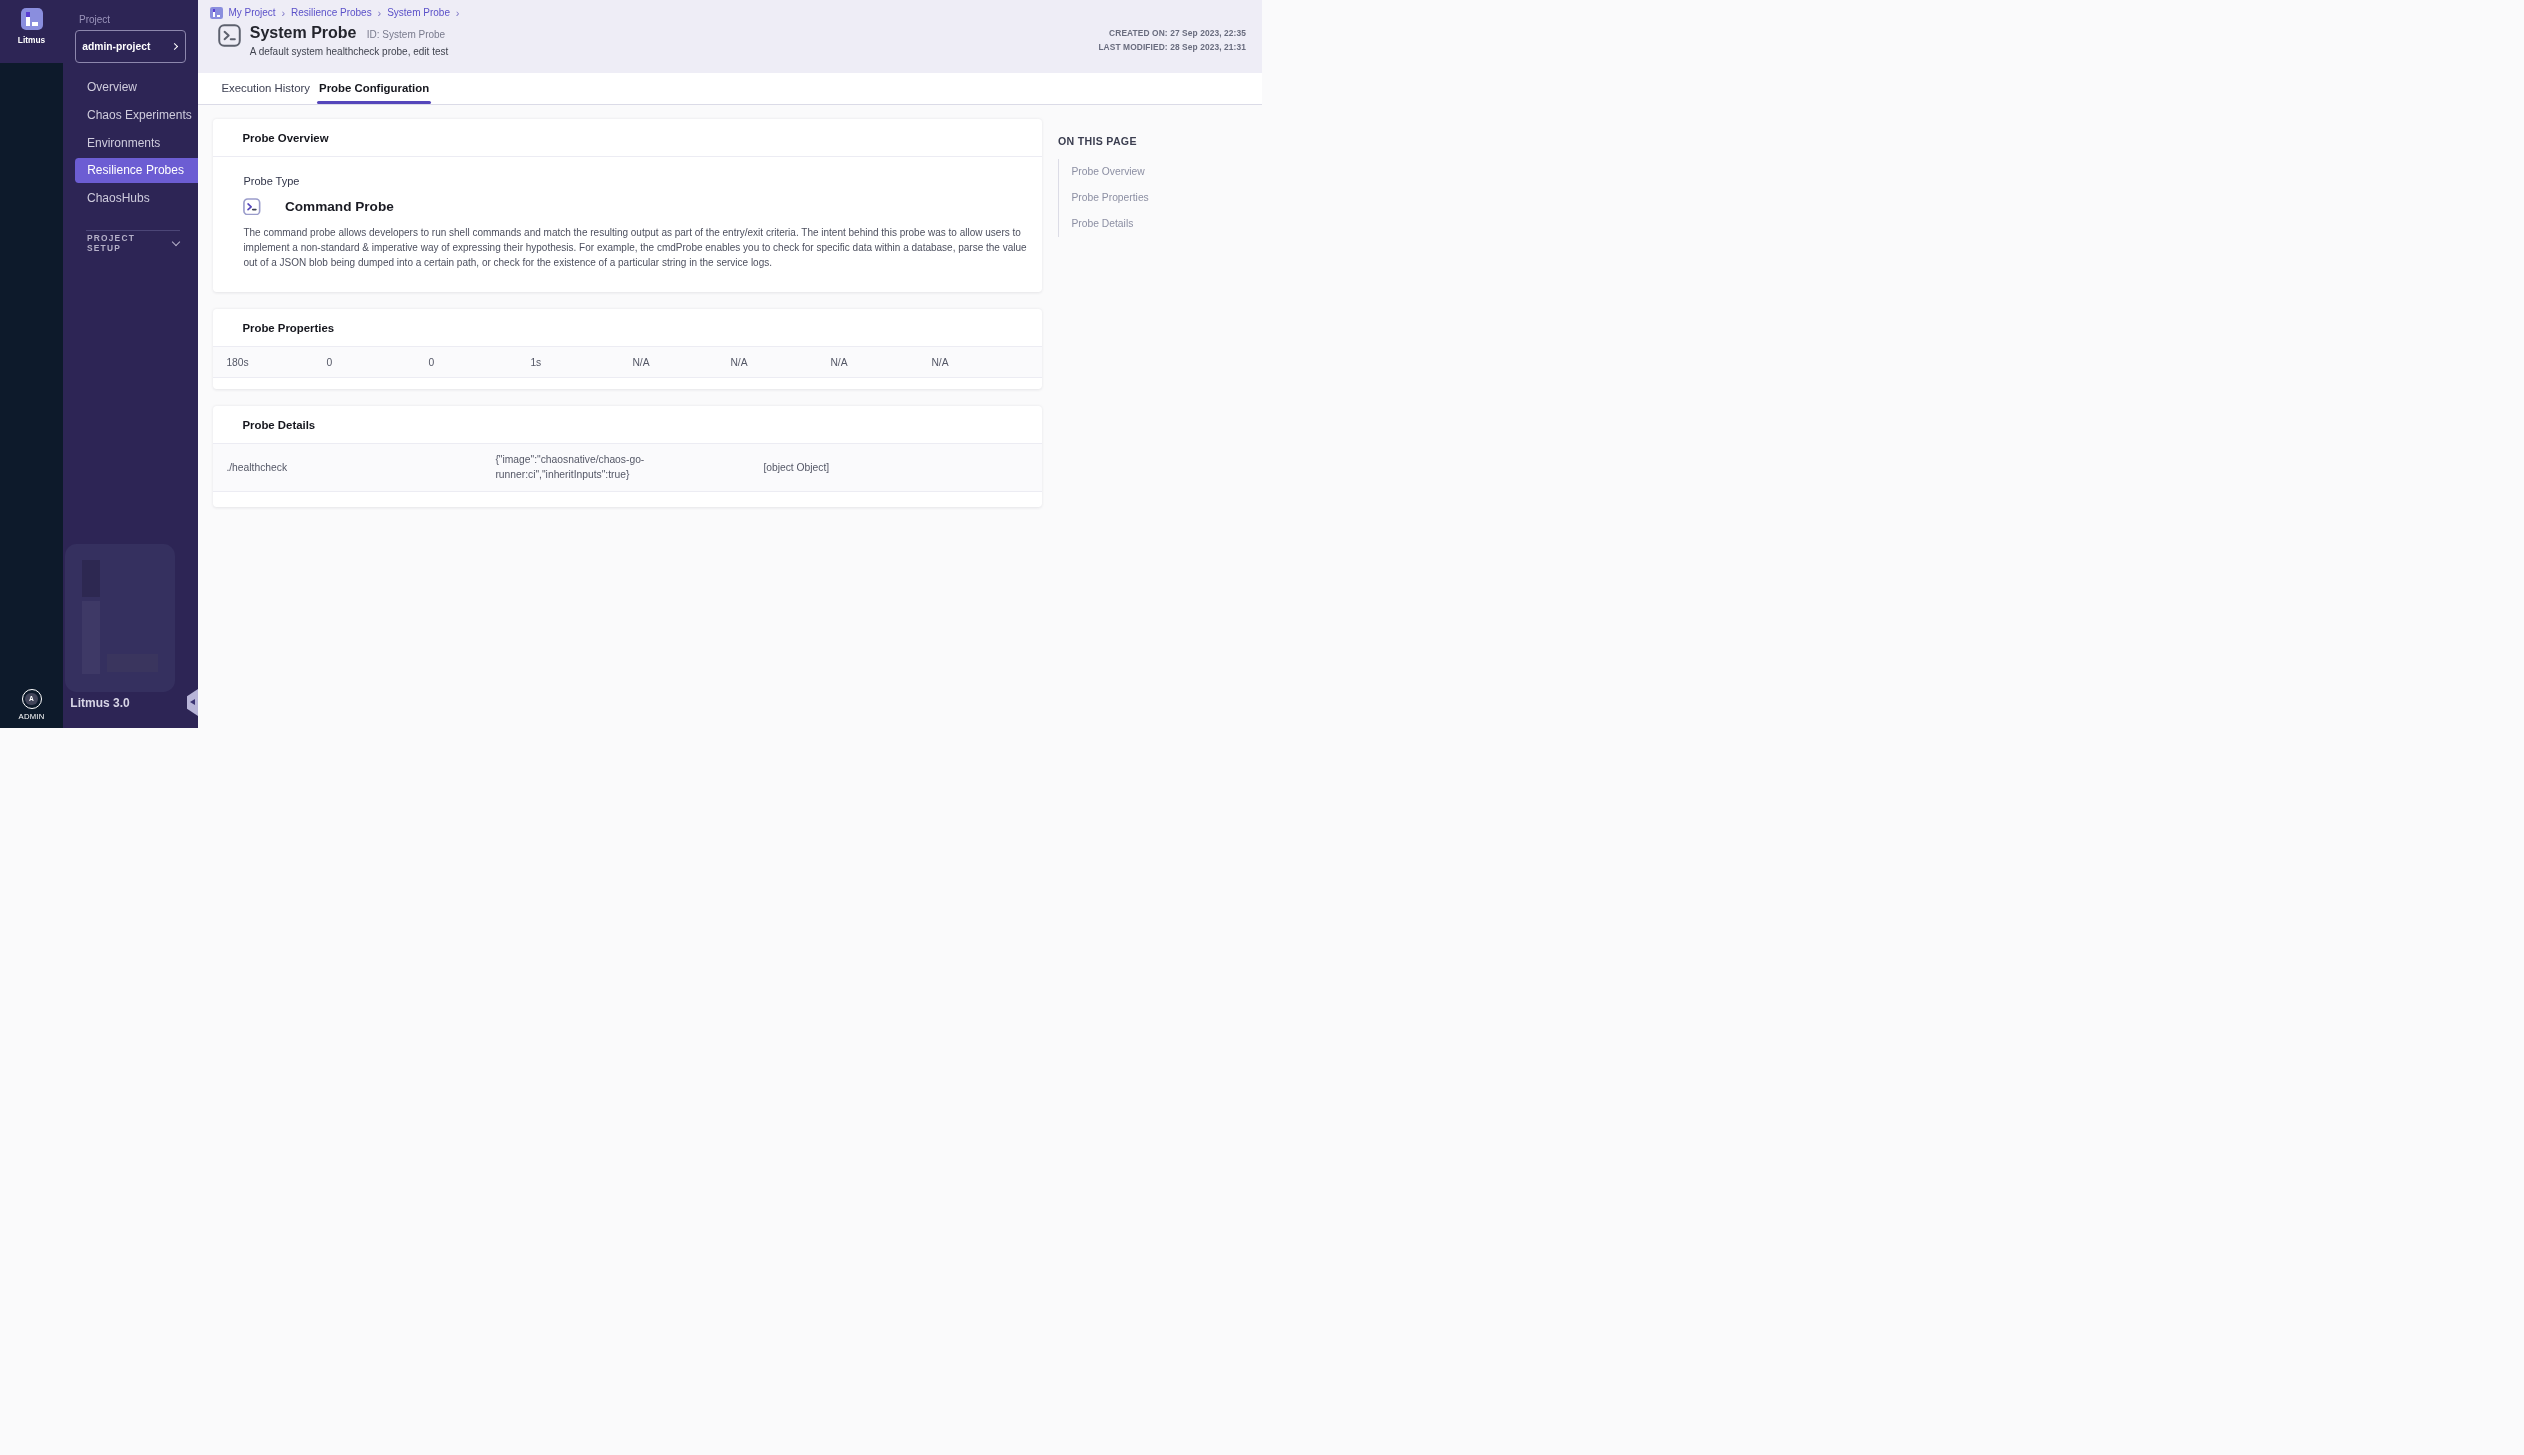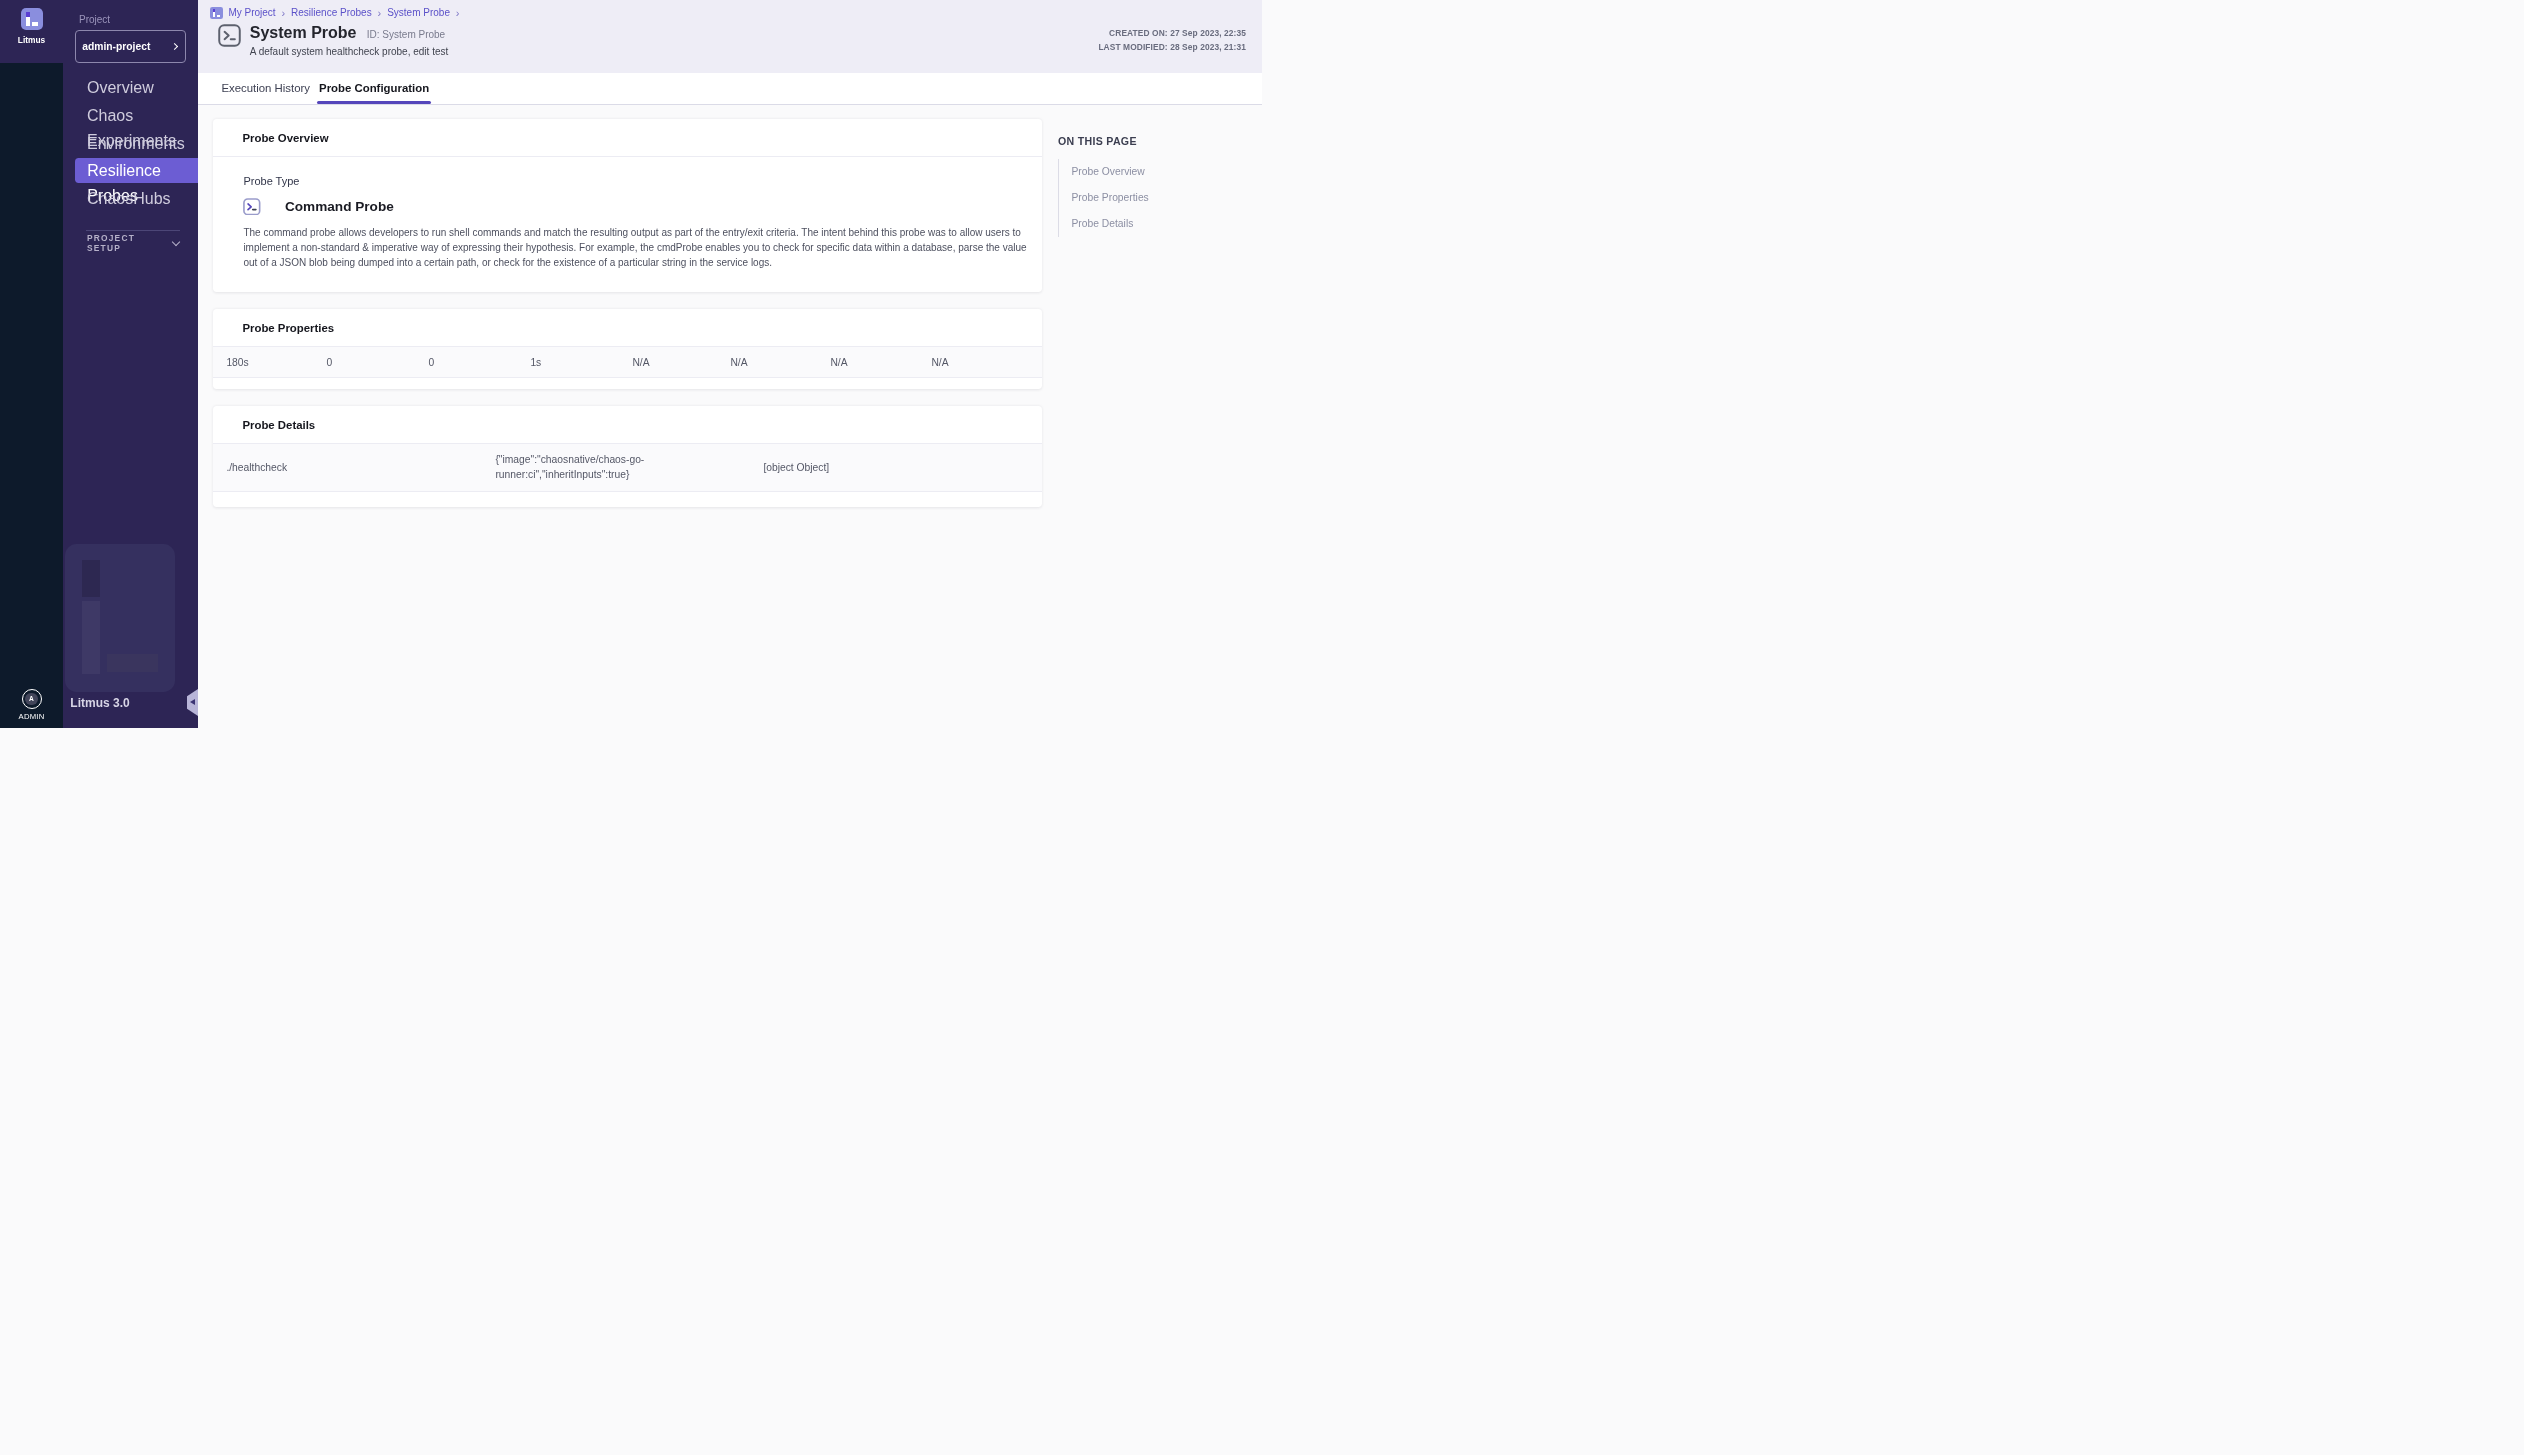--- a/index.html
+++ b/index.html
@@ -28,21 +28,21 @@
   
   .sidebar { position:absolute; left:63px; top:0; width:135px; height:728px; background:#2d2555; }
   .proj-label { margin:14px 0 5.1px 16px; color:#9b95bb; font-size:10px; }
   .proj-select { margin-left:11.7px; width:111px; height:33px; border:0.7px solid #8d87ad; border-radius:4px;
                  display:flex; align-items:center; justify-content:space-between; padding:0 7.3px 0 6.6px;
                  color:#ffffff; font-size:10.3px; font-weight:600; cursor:pointer; }
   .chev-right { width:5.1px; height:5.1px; border-right:1.5px solid #fff; border-top:1.5px solid #fff;
                 transform:rotate(45deg); margin-top:0.7px; }
   .nav { margin-top:11.7px; }
   .nav-item { height:25px; line-height:25px; padding-left:24px; margin-bottom:2.9px;
-              color:#cfccdd; font-size:16px; cursor:pointer; }
+              color:#cfccdd; font-size:12px; cursor:pointer; }
   .nav-item.active { background:#6c5dd3; color:#ffffff; margin-left:11.7px; padding-left:12.5px;
                      border-radius:3.7px 0 0 3.7px; }
   .side-divider { margin:19px 17.6px 0 23.4px; border-top:0.7px solid #4c4677; }
   .proj-setup { margin-top:2px; padding:0 20px 0 24px; display:flex; align-items:center; justify-content:space-between;
                 color:#b6b1c9; font-size:8.4px; font-weight:600; letter-spacing:1.2px; cursor:pointer; }
   .chev-down { width:5.9px; height:5.9px; border-right:1.5px solid #b6b1c9; border-bottom:1.5px solid #b6b1c9;
                transform:rotate(45deg) translateY(-1.5px); }
   .watermark { position:absolute; left:1.5px; top:544px; width:110px; height:148px; background:#35305f; border-radius:11.7px; }
   .watermark .wm-dark  { position:absolute; left:17.6px; top:16px;  width:17.6px; height:37px;  background:#2d2851; }
   .watermark .wm-light { position:absolute; left:17.6px; top:57px;  width:17.6px; height:73px; background:#3e3966; }

